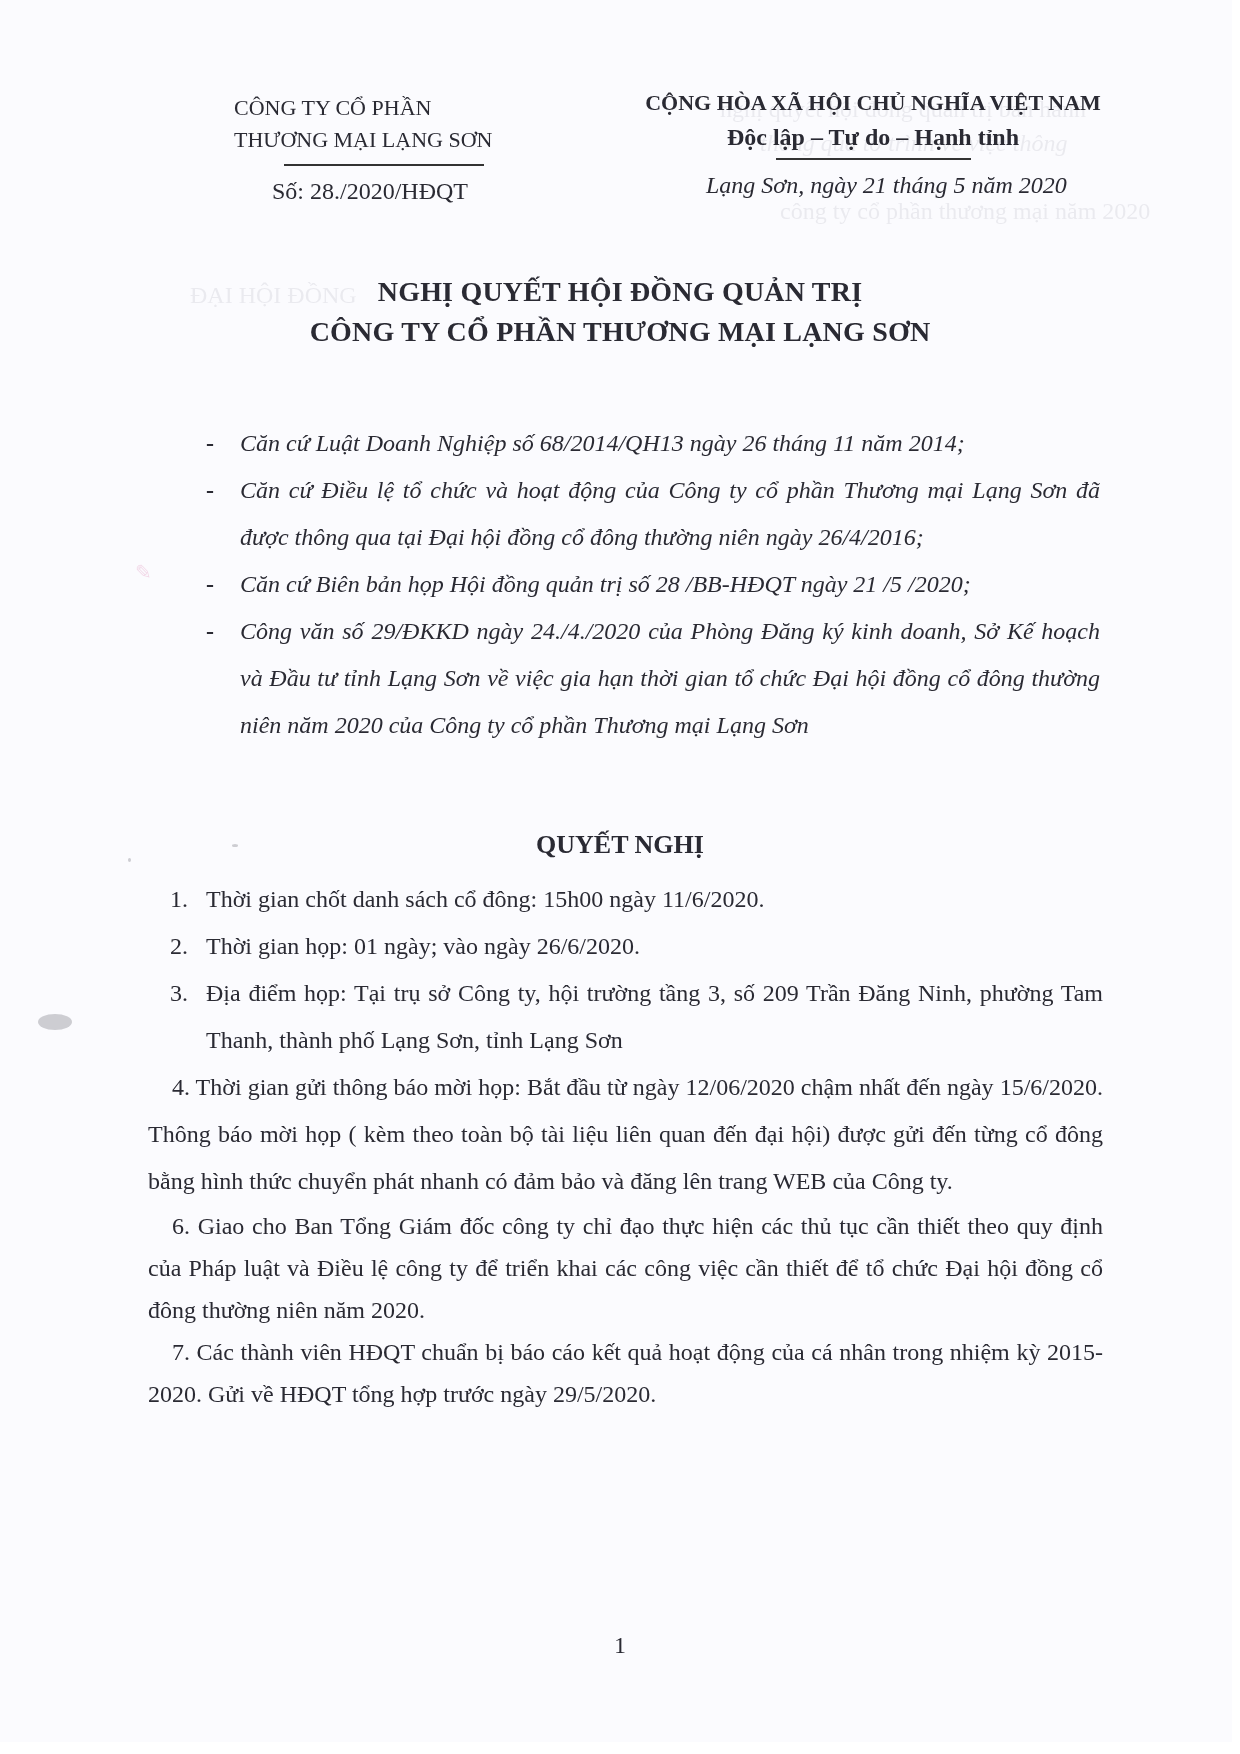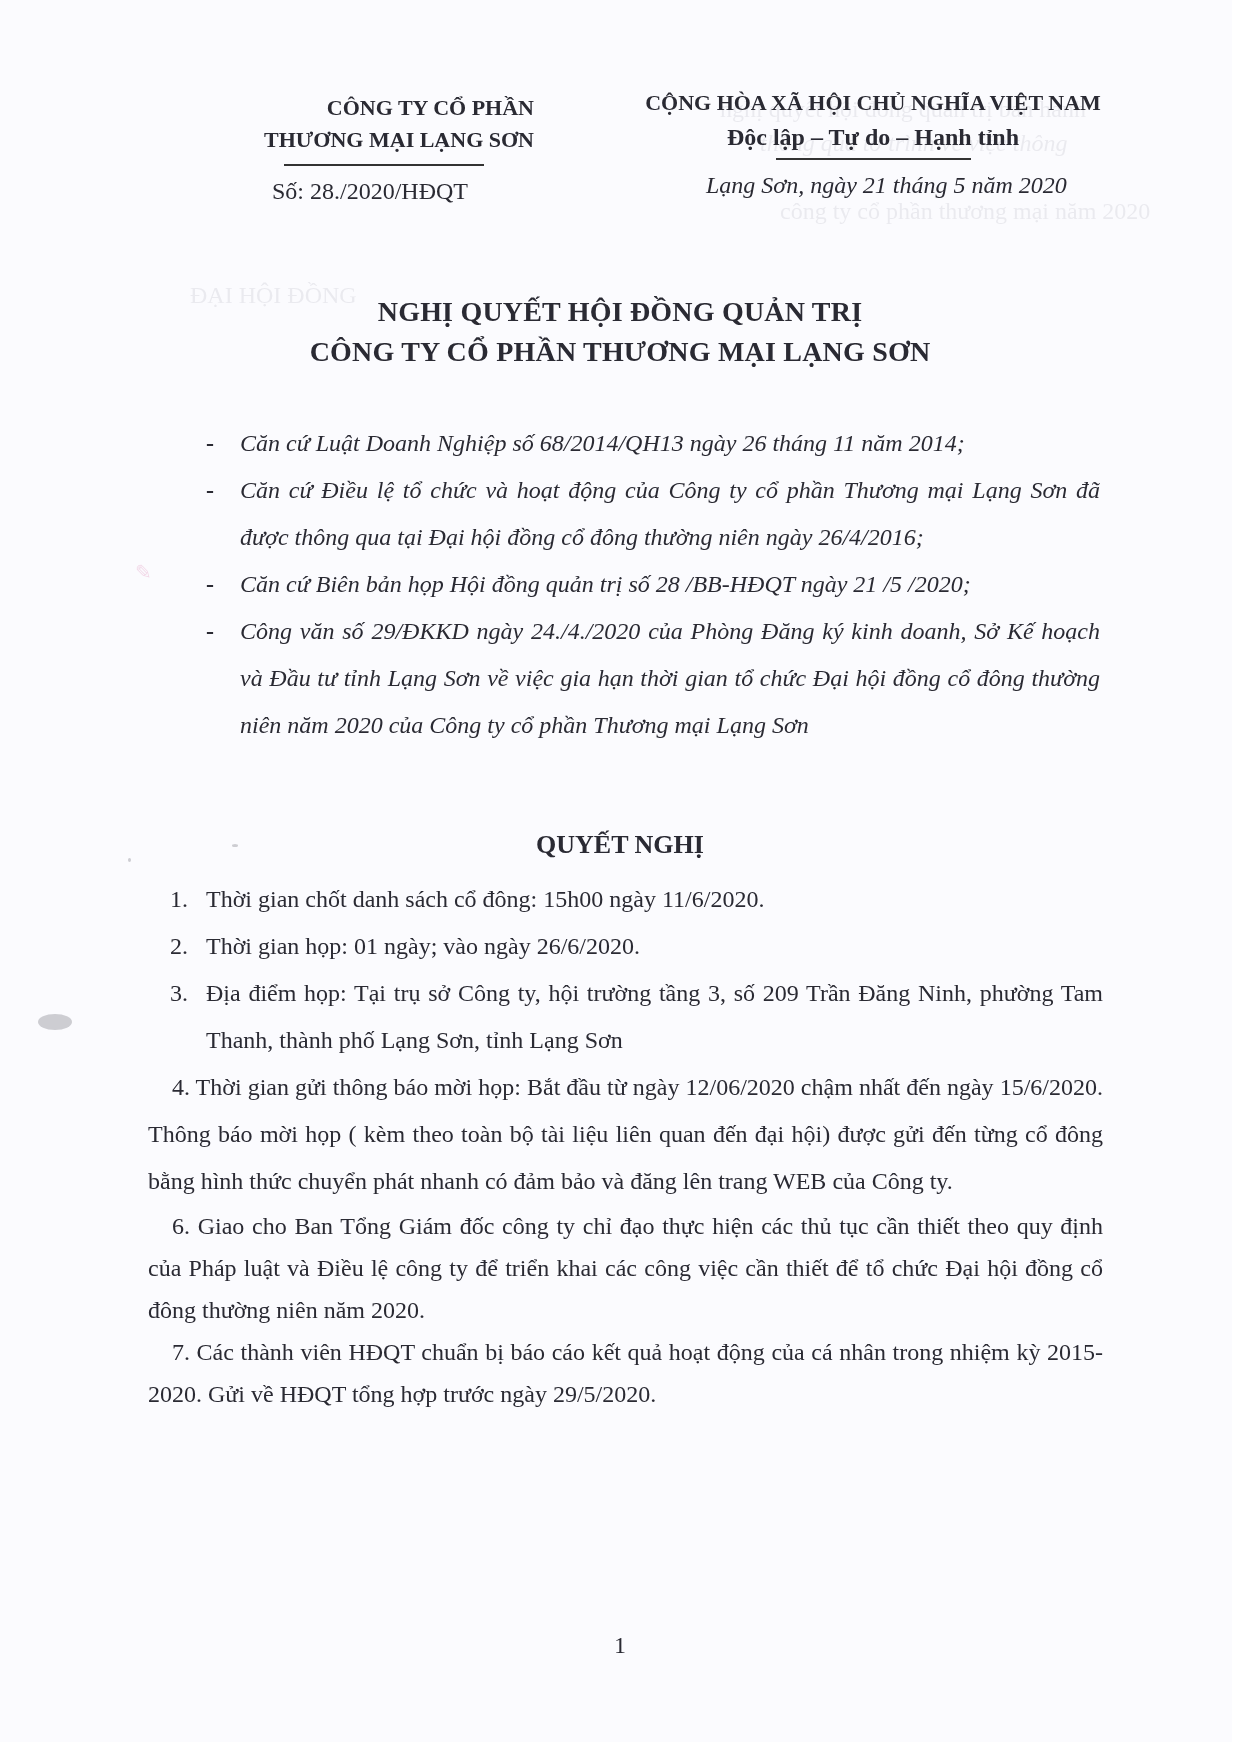--- a/index.html
+++ b/index.html
@@ -17,36 +17,36 @@
   .page-edge {
     position: absolute; right: 0; top: 0; width: 8px; height: 1754px; background: #ffffff;
   }
   .page-edge-bottom {
     position: absolute; left: 0; bottom: 0; width: 1240px; height: 12px; background: #ffffff;
   }
   .bleed {
     position: absolute; color: rgba(90,90,110,0.10); font-size: 24px; white-space: nowrap;
   }
   .hdr-left {
-    position: absolute; left: 234px; top: 92px; width: 300px; text-align: right;
-    font-weight: bold; font-size: 22px; line-height: 32px;
+    position: absolute; left: 234px; top: 92px; width: 300px; text-align: left;
+    font-weight: normal; font-size: 22px; line-height: 32px;
   }
   .hdr-left .rule { width: 200px; height: 2px; background: #333; margin: 8px auto 0; }
   .docno { position: absolute; left: 272px; top: 178px; font-size: 24px; }
   .hdr-right {
     position: absolute; left: 628px; top: 86px; width: 490px; text-align: center;
     font-weight: bold; font-size: 22px; line-height: 34px;
   }
   .hdr-right .motto { font-size: 24px; }
   .hdr-right .rule { width: 195px; height: 2px; background: #333; margin: 4px auto 0; }
   .place-date {
     position: absolute; left: 706px; top: 172px; font-style: italic; font-size: 24px;
   }
   .title {
-    position: absolute; left: 240px; top: 292px; width: 760px; text-align: center;
+    position: absolute; left: 240px; top: 272px; width: 760px; text-align: center;
     font-weight: bold; font-size: 28px; line-height: 40px; letter-spacing: 0.2px;
   }
   .basis { position: absolute; left: 200px; top: 420px; width: 900px; }
   .basis-item {
     position: relative; padding-left: 40px; font-style: italic; font-size: 24px;
     line-height: 47px; text-align: justify;
   }
   .basis-item .dash {
     position: absolute; left: 6px; top: 0; font-style: normal; font-weight: bold;
   }

